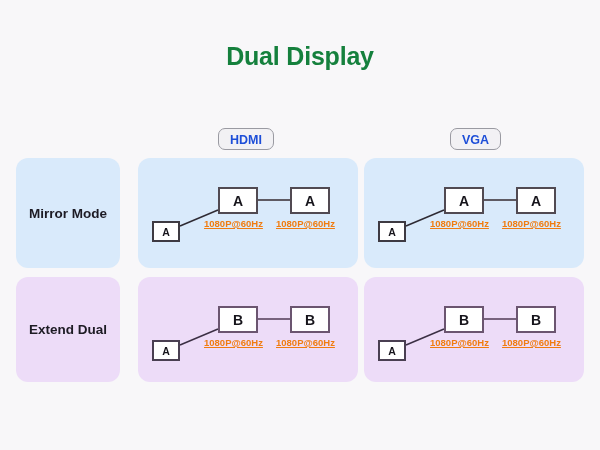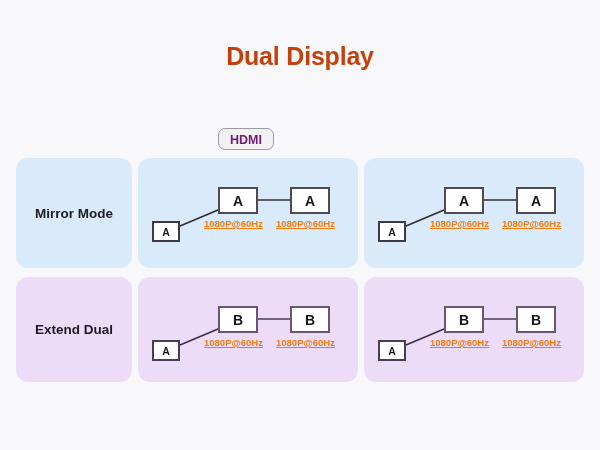--- a/index.html
+++ b/index.html
@@ -17,42 +17,42 @@
 
   
   .page-title {
     position: absolute;
     left: 0;
     top: 42px;
     width: 600px;
     text-align: center;
     font-size: 25px;
     font-weight: bold;
-    color: #c2410c;
+    color: #15803d;
     letter-spacing: -0.2px;
   }
 
   
   .col-header-row {
     position: absolute;
     left: 138px;
     top: 128px;
     width: 446px;
     height: 24px;
   }
   .port-badge {
     position: absolute;
     top: 0;
     height: 22px;
     line-height: 22px;
     padding: 0 11px;
     border: 1px solid #9a9aa2;
     border-radius: 7px;
     background: #f2f1f4;
-    color: #701a75;
+    color: #1d4ed8;
     font-size: 12.5px;
     font-weight: bold;
     text-align: left;
     box-sizing: border-box;
   }
   .port-badge.hdmi { left: 80px; }
   .port-badge.vga  { left: 312px; }
 
   
   .grid {
@@ -62,21 +62,21 @@
     width: 600px;
     height: 450px;
   }
   .card {
     position: absolute;
     border-radius: 12px;
     box-sizing: border-box;
   }
   .card.label-card {
     left: 16px;
-    width: 116px;
+    width: 104px;
     display: flex;
     align-items: center;
     justify-content: center;
   }
   .card.diagram-card.hdmi { left: 138px; width: 220px; }
   .card.diagram-card.vga  { left: 364px; width: 220px; }
 
   .row-mirror .card { top: 158px; height: 110px; background: #d9eafb; }
   .row-extend .card { top: 277px; height: 105px; background: #eddcf8; }
 
@@ -136,20 +136,21 @@
   .res-label.r1 { left: 66px; }
   .res-label.r2 { left: 138px; }
 </style>
 </head>
 <body>
 
 <div class="page-title">Dual Display</div>
 
 <div class="col-header-row">
   <div class="port-badge hdmi">HDMI</div>
+  <div class="port-badge vga">VGA</div>
 </div>
 
 <div class="grid">
 
   <div class="row row-mirror">
 
     <div class="card label-card">
       <div class="mode-label">Mirror Mode</div>
     </div>
 

